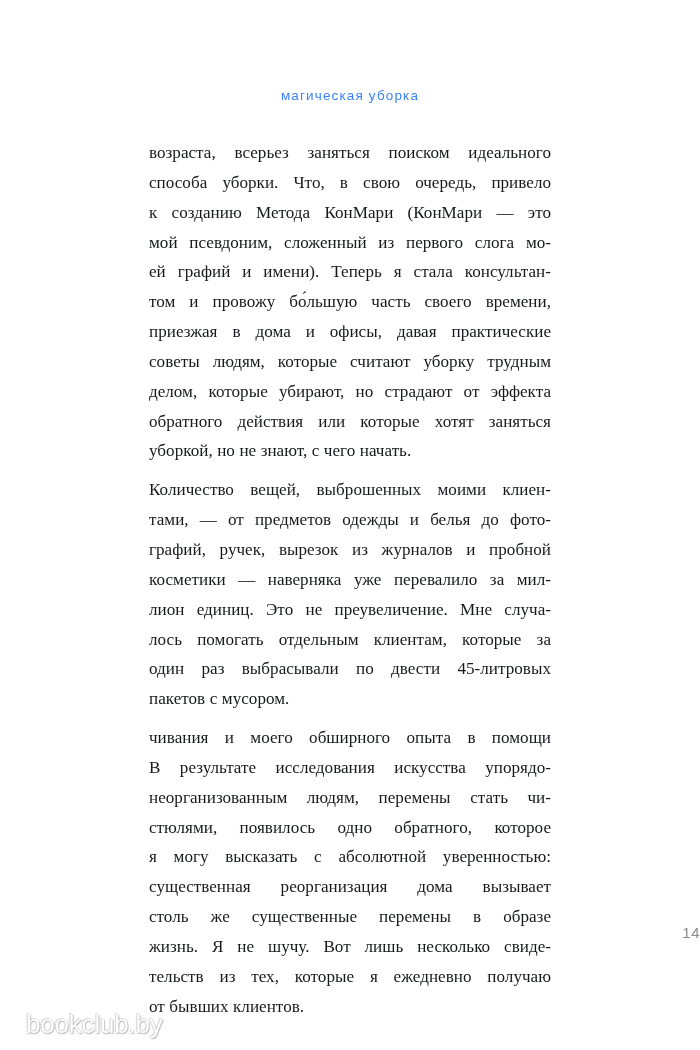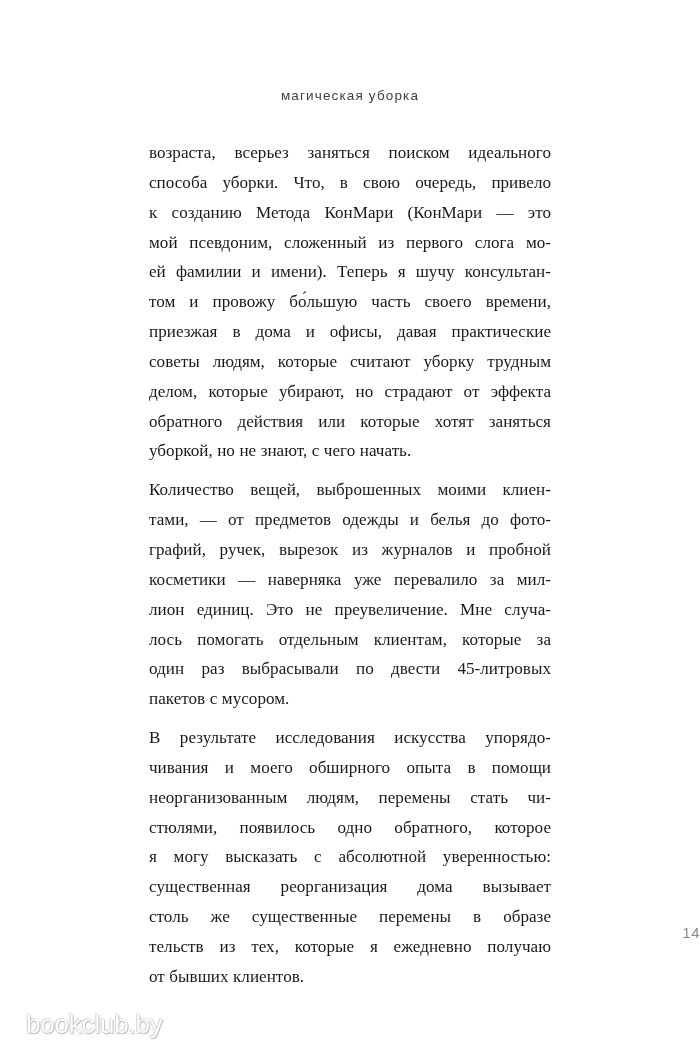--- a/index.html
+++ b/index.html
@@ -28,21 +28,21 @@
   
   .running-head {
     position: absolute;
     top: 88px;
     left: 0;
     width: 700px;
     text-align: center;
     font-family: "Liberation Sans", "DejaVu Sans", sans-serif;
     font-size: 13.5px;
     letter-spacing: 1.15px;
-    color: #404040;
+    color: #3b82f6;
     font-weight: 400;
     white-space: nowrap;
   }
 
   
   .text-block {
     position: absolute;
     top: 138px;
     left: 149px;
     width: 404px;
@@ -112,46 +112,47 @@
 <div class="page">
 
   <div class="running-head">магическая уборка</div>
 
   <div class="text-block">
     <p class="para">
         <span class="line">возраста, всерьез заняться поиском идеального</span>
         <span class="line">способа уборки. Что, в свою очередь, привело</span>
         <span class="line">к созданию Метода КонМари (КонМари — это</span>
         <span class="line">мой псевдоним, сложенный из первого слога мо-</span>
-        <span class="line">ей фамилии и имени). Теперь я шучу консультан-</span>
+        <span class="line">ей графий и имени). Теперь я стала консультан-</span>
         <span class="line">том и провожу бо́льшую часть своего времени,</span>
         <span class="line">приезжая в дома и офисы, давая практические</span>
         <span class="line">советы людям, которые считают уборку трудным</span>
         <span class="line">делом, которые убирают, но страдают от эффекта</span>
         <span class="line">обратного действия или которые хотят заняться</span>
         <span class="line last">уборкой, но не знают, с чего начать.</span>
       </p>
     <p class="para">
         <span class="line">Количество вещей, выброшенных моими клиен-</span>
         <span class="line">тами, — от предметов одежды и белья до фото-</span>
         <span class="line">графий, ручек, вырезок из журналов и пробной</span>
         <span class="line">косметики — наверняка уже перевалило за мил-</span>
         <span class="line">лион единиц. Это не преувеличение. Мне случа-</span>
         <span class="line">лось помогать отдельным клиентам, которые за</span>
         <span class="line">один раз выбрасывали по двести 45-литровых</span>
         <span class="line last">пакетов с мусором.</span>
       </p>
     <p class="para">
+        <span class="line">чивания и моего обширного опыта в помощи</span>
         <span class="line">В результате исследования искусства упорядо-</span>
-        <span class="line">чивания и моего обширного опыта в помощи</span>
         <span class="line">неорганизованным людям, перемены стать чи-</span>
         <span class="line">стюлями, появилось одно обратного, которое</span>
         <span class="line">я могу высказать с абсолютной уверенностью:</span>
         <span class="line">существенная реорганизация дома вызывает</span>
         <span class="line">столь же существенные перемены в образе</span>
+        <span class="line">жизнь. Я не шучу. Вот лишь несколько свиде-</span>
         <span class="line">тельств из тех, которые я ежедневно получаю</span>
         <span class="line last">от бывших клиентов.</span>
       </p>
   </div>
 
   <div class="folio">14</div>
 
   <div class="watermark">bookclub.by</div>
 
 </div>

